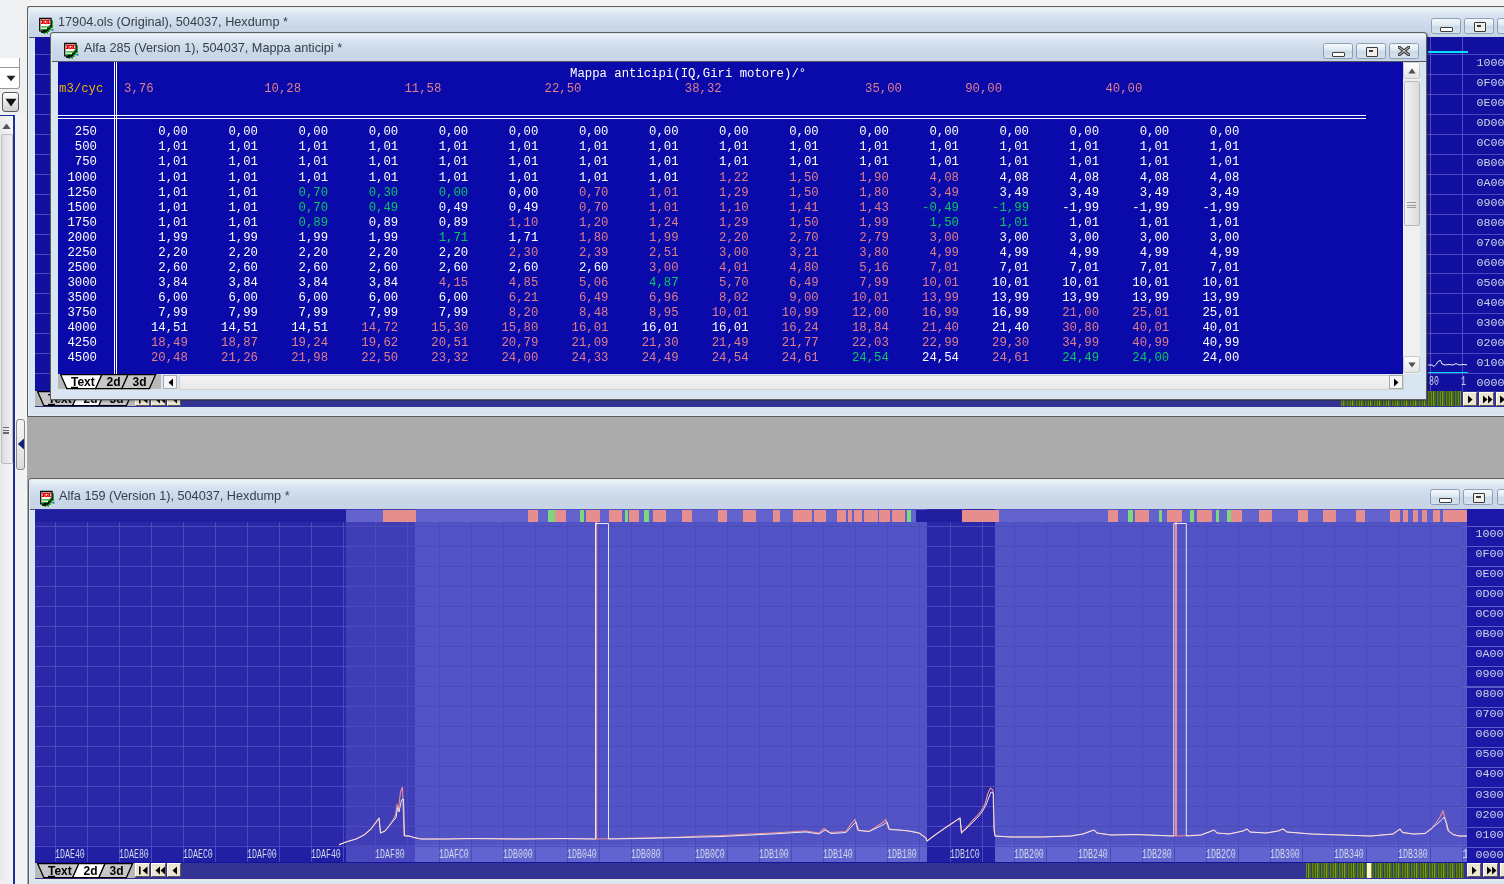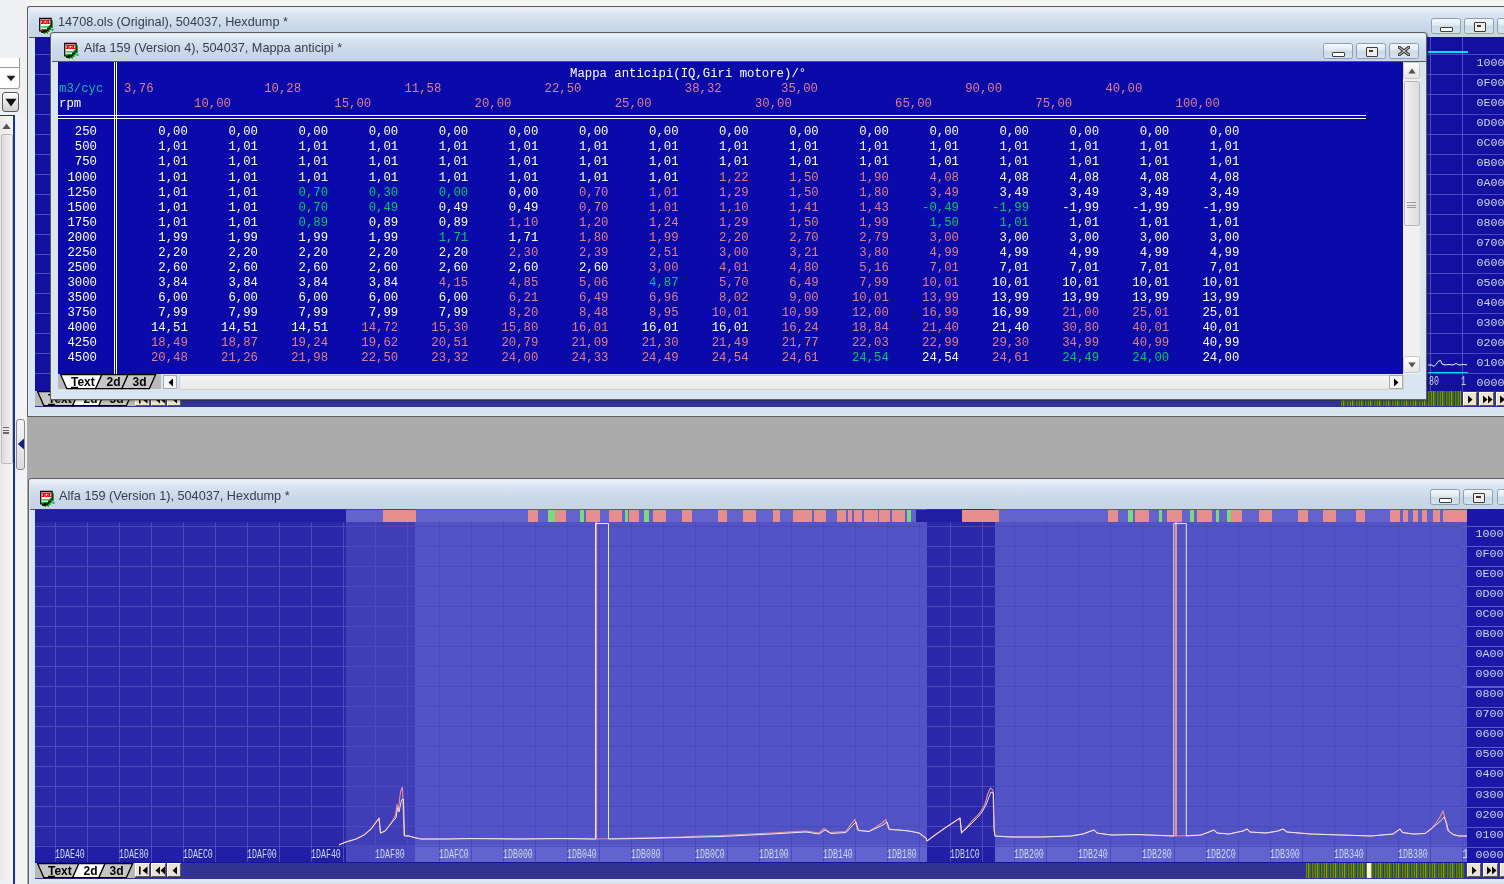--- a/index.html
+++ b/index.html
@@ -74,21 +74,21 @@
     <svg class="wicon" style="left:9px;top:9px" width="17" height="17" viewBox="0 0 16.5 17">
 <path d="M1.5,1.5 H12.8 V9.2 H11.1 V11.2 H9.5 V13.2 H7.9 V14.9 H6.7 V13.7 H5.1 V15.2 H3.6 V13.9 H1.5 Z" fill="#0a9a0a" transform="translate(1.8,1.8)"></path>
 <rect x="13.2" y="11.8" width="2" height="2" fill="#2090b0"></rect>
 <path d="M1.5,1.5 H12.8 V9.2 H11.1 V11.2 H9.5 V13.2 H7.9 V14.9 H6.7 V13.7 H5.1 V15.2 H3.6 V13.9 H1.5 Z" fill="#fff" stroke="#0a0a0a" stroke-width="1.35"></path>
 <path d="M2.7,2.7 H5.4 V3.9 H4.7 V5.7 H5.4 V6.9 H2.7 V5.7 H3.4 V3.9 H2.7 Z" fill="#e80202"></path>
 <circle cx="7.15" cy="4.8" r="1.7" fill="none" stroke="#e80202" stroke-width="1.4"></circle>
 <path d="M8.9,2.7 H11.6 V3.9 H10.9 V5.7 H11.6 V6.9 H8.9 V5.7 H9.6 V3.9 H8.9 Z" fill="#e80202"></path>
 <rect x="2.9" y="9.35" width="9" height="1.15" fill="#089a08"></rect>
 <rect x="2.9" y="11.85" width="6" height="1.15" fill="#089a08"></rect>
 </svg>
-    <div class="ttext" style="left:29px;top:7px">14708.ols (Original), 504037, Hexdump *</div>
+    <div class="ttext" style="left:29px;top:7px">17904.ols (Original), 504037, Hexdump *</div>
     <div class="cbtn" style="left:1401.5px;top:9.5px">
         <b class="gmin"></b>
       </div>
       <div class="cbtn" style="left:1434.7px;top:9.5px">
         <b class="gres">
           <b></b>
         </b>
       </div>
       <div class="cbtn" style="left:1467.9px;top:9.5px"></div>
   </div>
@@ -467,58 +467,47 @@
     <svg class="wicon" style="left:11px;top:8px" width="17" height="17" viewBox="0 0 16.5 17">
 <path d="M1.5,1.5 H12.8 V9.2 H11.1 V11.2 H9.5 V13.2 H7.9 V14.9 H6.7 V13.7 H5.1 V15.2 H3.6 V13.9 H1.5 Z" fill="#0a9a0a" transform="translate(1.8,1.8)"></path>
 <rect x="13.2" y="11.8" width="2" height="2" fill="#2090b0"></rect>
 <path d="M1.5,1.5 H12.8 V9.2 H11.1 V11.2 H9.5 V13.2 H7.9 V14.9 H6.7 V13.7 H5.1 V15.2 H3.6 V13.9 H1.5 Z" fill="#fff" stroke="#0a0a0a" stroke-width="1.35"></path>
 <path d="M2.7,2.7 H5.4 V3.9 H4.7 V5.7 H5.4 V6.9 H2.7 V5.7 H3.4 V3.9 H2.7 Z" fill="#e80202"></path>
 <circle cx="7.15" cy="4.8" r="1.7" fill="none" stroke="#e80202" stroke-width="1.4"></circle>
 <path d="M8.9,2.7 H11.6 V3.9 H10.9 V5.7 H11.6 V6.9 H8.9 V5.7 H9.6 V3.9 H8.9 Z" fill="#e80202"></path>
 <rect x="2.9" y="9.35" width="9" height="1.15" fill="#089a08"></rect>
 <rect x="2.9" y="11.85" width="6" height="1.15" fill="#089a08"></rect>
 </svg>
-    <div class="ttext" style="left:32px;top:7px">Alfa 159 (Version 4), 504037, Mappa anticipi *</div>
+    <div class="ttext" style="left:32px;top:7px">Alfa 285 (Version 1), 504037, Mappa anticipi *</div>
     <div class="cbtn" style="left:1270.7px;top:8.5px">
         <b class="gmin"></b>
       </div>
       <div class="cbtn" style="left:1303.9px;top:8.5px">
         <b class="gres">
           <b></b>
         </b>
       </div>
       <div class="cbtn" style="left:1337.1px;top:8.5px">
         <svg width="12" height="10" viewBox="0 0 12 10" style="position:absolute;left:8px;top:2px">
           <path d="M1.2 0 L6 3.8 L10.8 0 L12 1.4 L7.5 5 L12 8.6 L10.8 10 L6 6.2 L1.2 10 L0 8.6 L4.5 5 L0 1.4 Z" fill="#ecebe9" stroke="#3c3c3c" stroke-width="1.2"></path>
         </svg>
       </div>
   </div>
   <div id="map">
     <div class="mr mono" style="top:4.7px;left:512px;color:#fff;position:absolute">Mappa anticipi(IQ,Giri motore)/°</div>
     <div class="hdr" style="top:19.7px">
-        <span style="left:1px;color:#14b8a6">m3/cyc</span>
+        <span style="left:1px;color:#eab308">m3/cyc</span>
         <span style="left:66.0px">3,76</span>
         <span style="left:206.2px">10,28</span>
         <span style="left:346.4px">11,58</span>
         <span style="left:486.6px">22,50</span>
         <span style="left:626.8px">38,32</span>
-        <span style="left:723px">35,00</span>
+        <span style="left:807px">35,00</span>
         <span style="left:907.2px">90,00</span>
         <span style="left:1047.4px">40,00</span>
-      </div>
-    <div class="hdr" style="top:34.7px">
-        <span style="left:1px;color:#fff">rpm</span>
-        <span style="left:136.1px">10,00</span>
-        <span style="left:276.3px">15,00</span>
-        <span style="left:416.5px">20,00</span>
-        <span style="left:556.7px">25,00</span>
-        <span style="left:696.9px">30,00</span>
-        <span style="left:837.1px">65,00</span>
-        <span style="left:977.3px">75,00</span>
-        <span style="left:1117.5px">100,00</span>
       </div>
     <i style="left:0;top:53.2px;width:1308px;height:1.1px;background:#fff"></i>
     <i style="left:0;top:55.8px;width:1308px;height:1.1px;background:#fff"></i>
     <i style="left:55.9px;top:0;width:1.1px;height:312px;background:#fff"></i>
     <i style="left:58.4px;top:0;width:1.1px;height:312px;background:#fff"></i>
     <div class="mr" style="top:63.3px"><span class="rl">250</span><span class="c">0,00</span><span class="c">0,00</span><span class="c">0,00</span><span class="c">0,00</span><span class="c">0,00</span><span class="c">0,00</span><span class="c">0,00</span><span class="c">0,00</span><span class="c">0,00</span><span class="c">0,00</span><span class="c">0,00</span><span class="c">0,00</span><span class="c">0,00</span><span class="c">0,00</span><span class="c">0,00</span><span class="c">0,00</span></div>
 <div class="mr" style="top:78.3px"><span class="rl">500</span><span class="c">1,01</span><span class="c">1,01</span><span class="c">1,01</span><span class="c">1,01</span><span class="c">1,01</span><span class="c">1,01</span><span class="c">1,01</span><span class="c">1,01</span><span class="c">1,01</span><span class="c">1,01</span><span class="c">1,01</span><span class="c">1,01</span><span class="c">1,01</span><span class="c">1,01</span><span class="c">1,01</span><span class="c">1,01</span></div>
 <div class="mr" style="top:93.4px"><span class="rl">750</span><span class="c">1,01</span><span class="c">1,01</span><span class="c">1,01</span><span class="c">1,01</span><span class="c">1,01</span><span class="c">1,01</span><span class="c">1,01</span><span class="c">1,01</span><span class="c">1,01</span><span class="c">1,01</span><span class="c">1,01</span><span class="c">1,01</span><span class="c">1,01</span><span class="c">1,01</span><span class="c">1,01</span><span class="c">1,01</span></div>
 <div class="mr" style="top:108.5px"><span class="rl">1000</span><span class="c">1,01</span><span class="c">1,01</span><span class="c">1,01</span><span class="c">1,01</span><span class="c">1,01</span><span class="c">1,01</span><span class="c">1,01</span><span class="c">1,01</span><span class="c p">1,22</span><span class="c p">1,50</span><span class="c p">1,90</span><span class="c p">4,08</span><span class="c">4,08</span><span class="c">4,08</span><span class="c">4,08</span><span class="c">4,08</span></div>
 <div class="mr" style="top:123.5px"><span class="rl">1250</span><span class="c">1,01</span><span class="c">1,01</span><span class="c g">0,70</span><span class="c g">0,30</span><span class="c g">0,00</span><span class="c">0,00</span><span class="c p">0,70</span><span class="c p">1,01</span><span class="c p">1,29</span><span class="c p">1,50</span><span class="c p">1,80</span><span class="c p">3,49</span><span class="c">3,49</span><span class="c">3,49</span><span class="c">3,49</span><span class="c">3,49</span></div>

